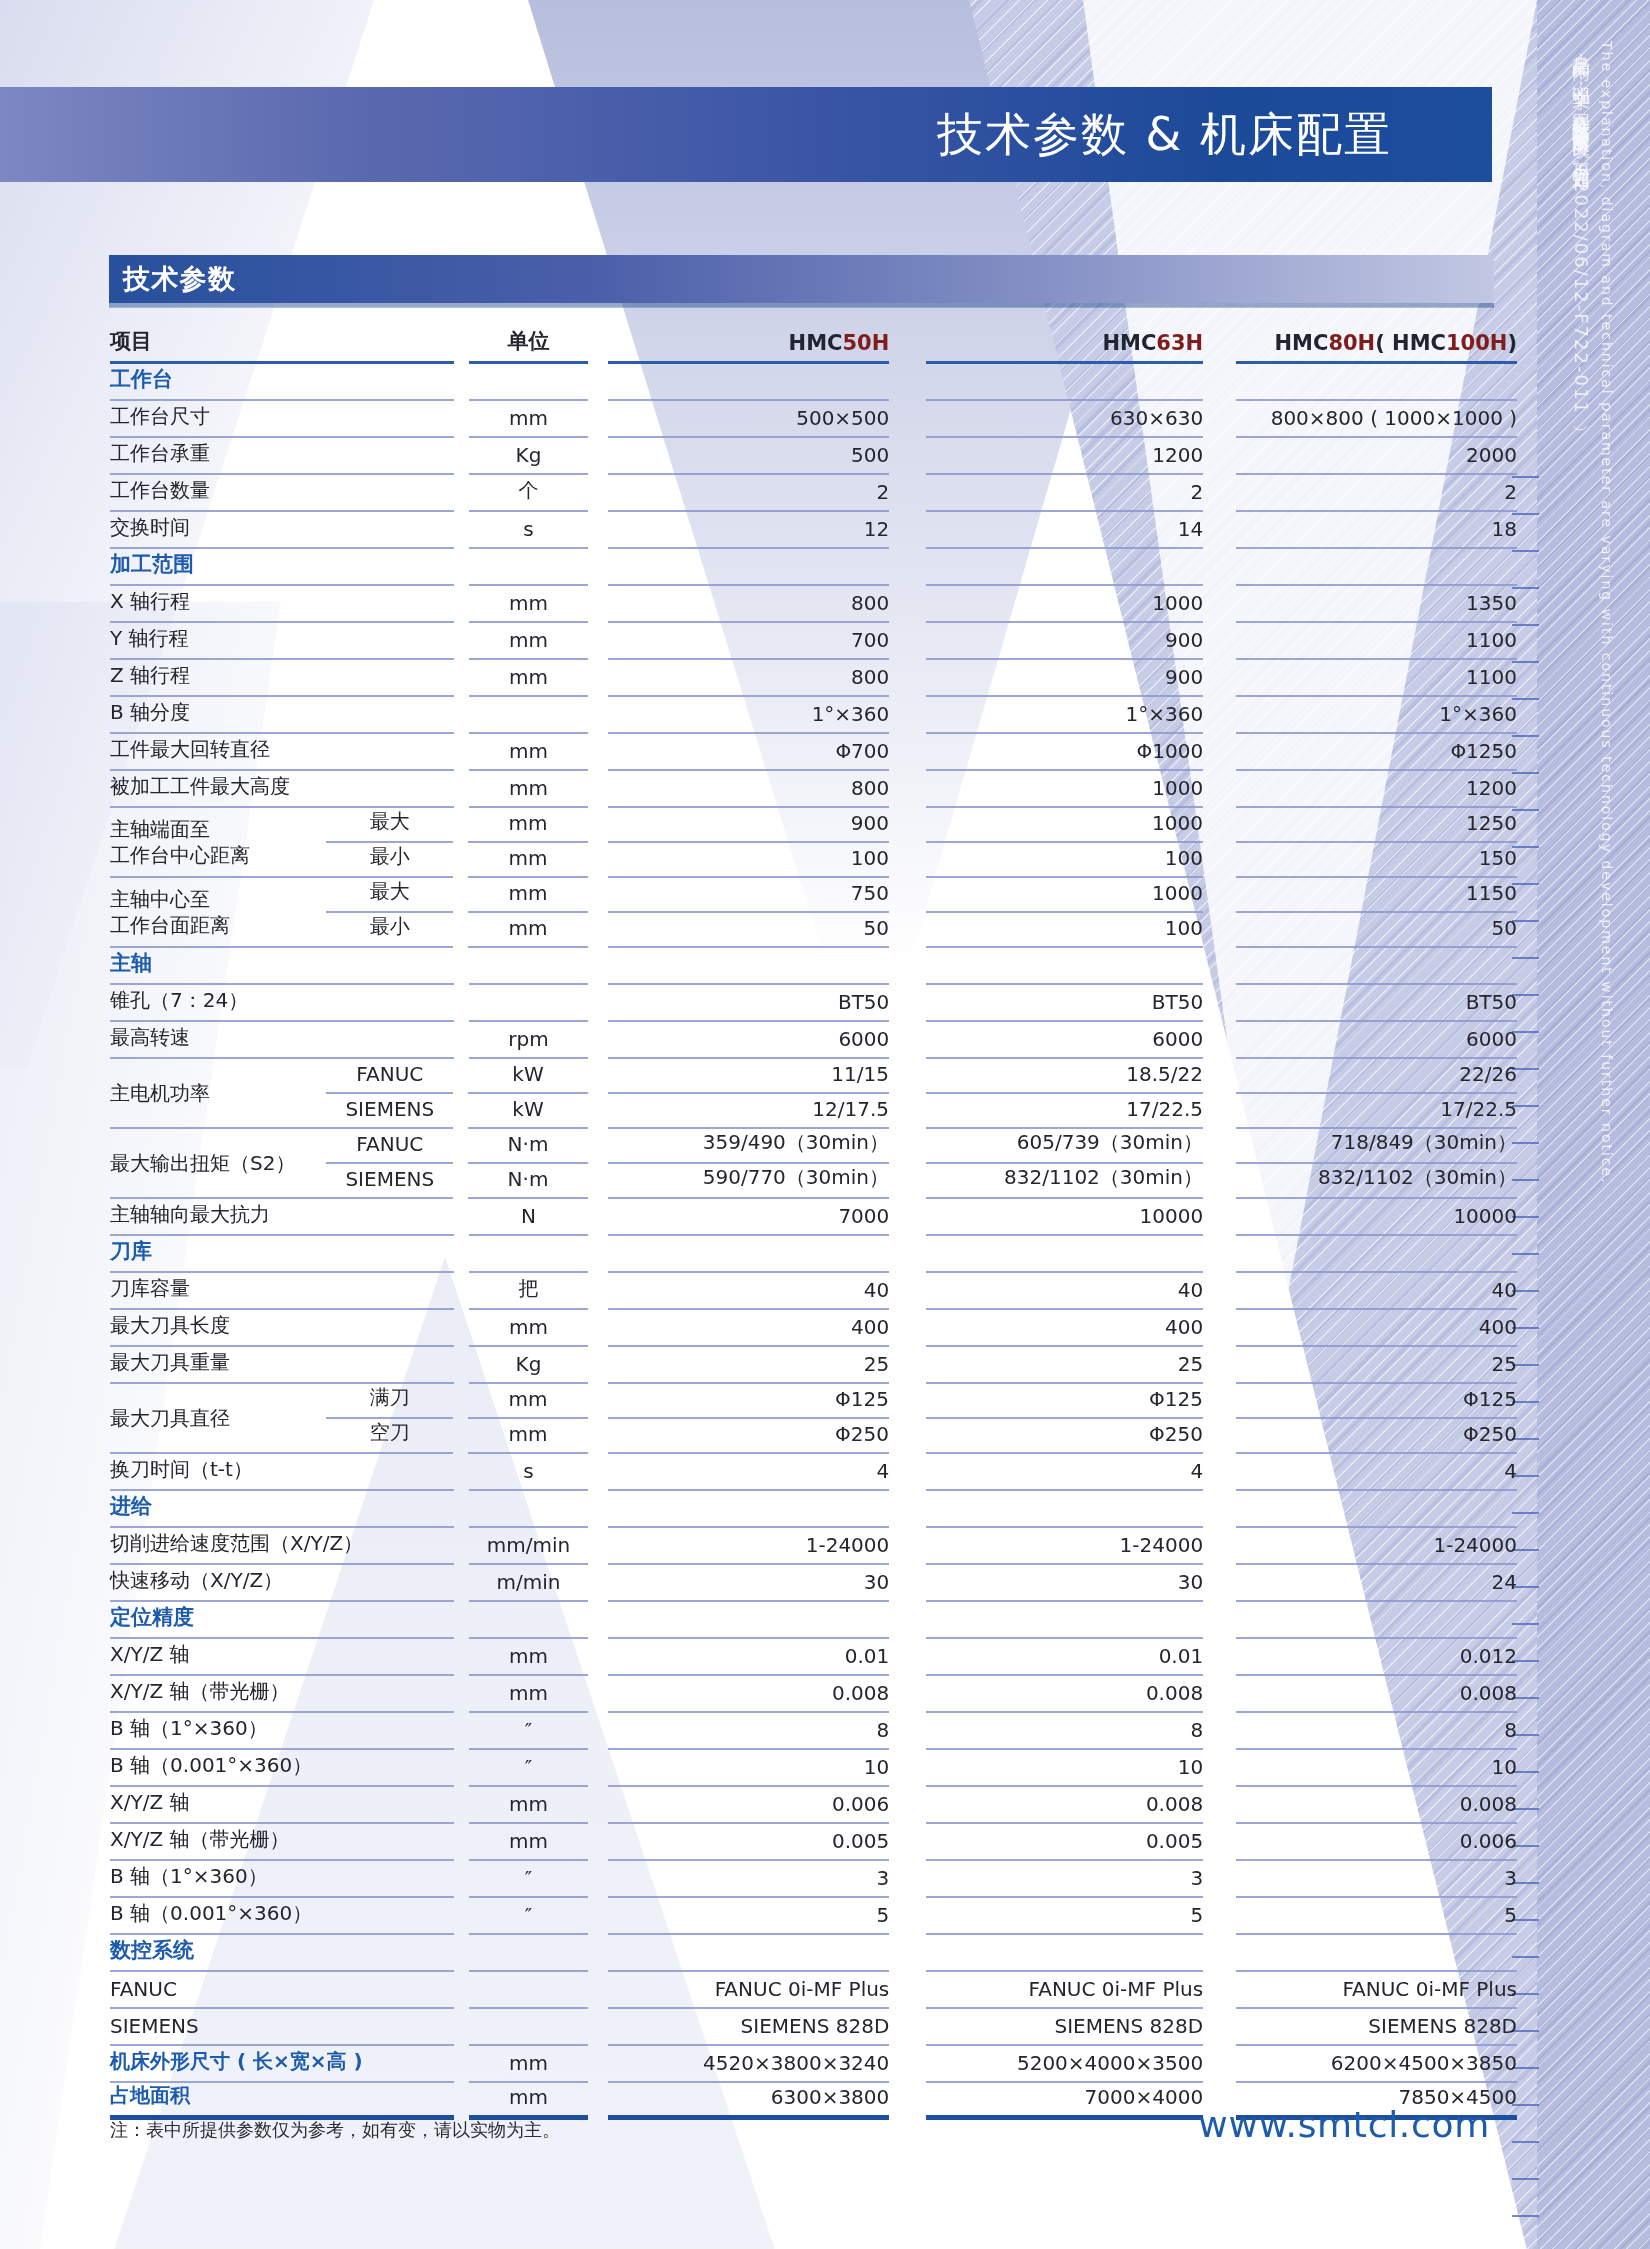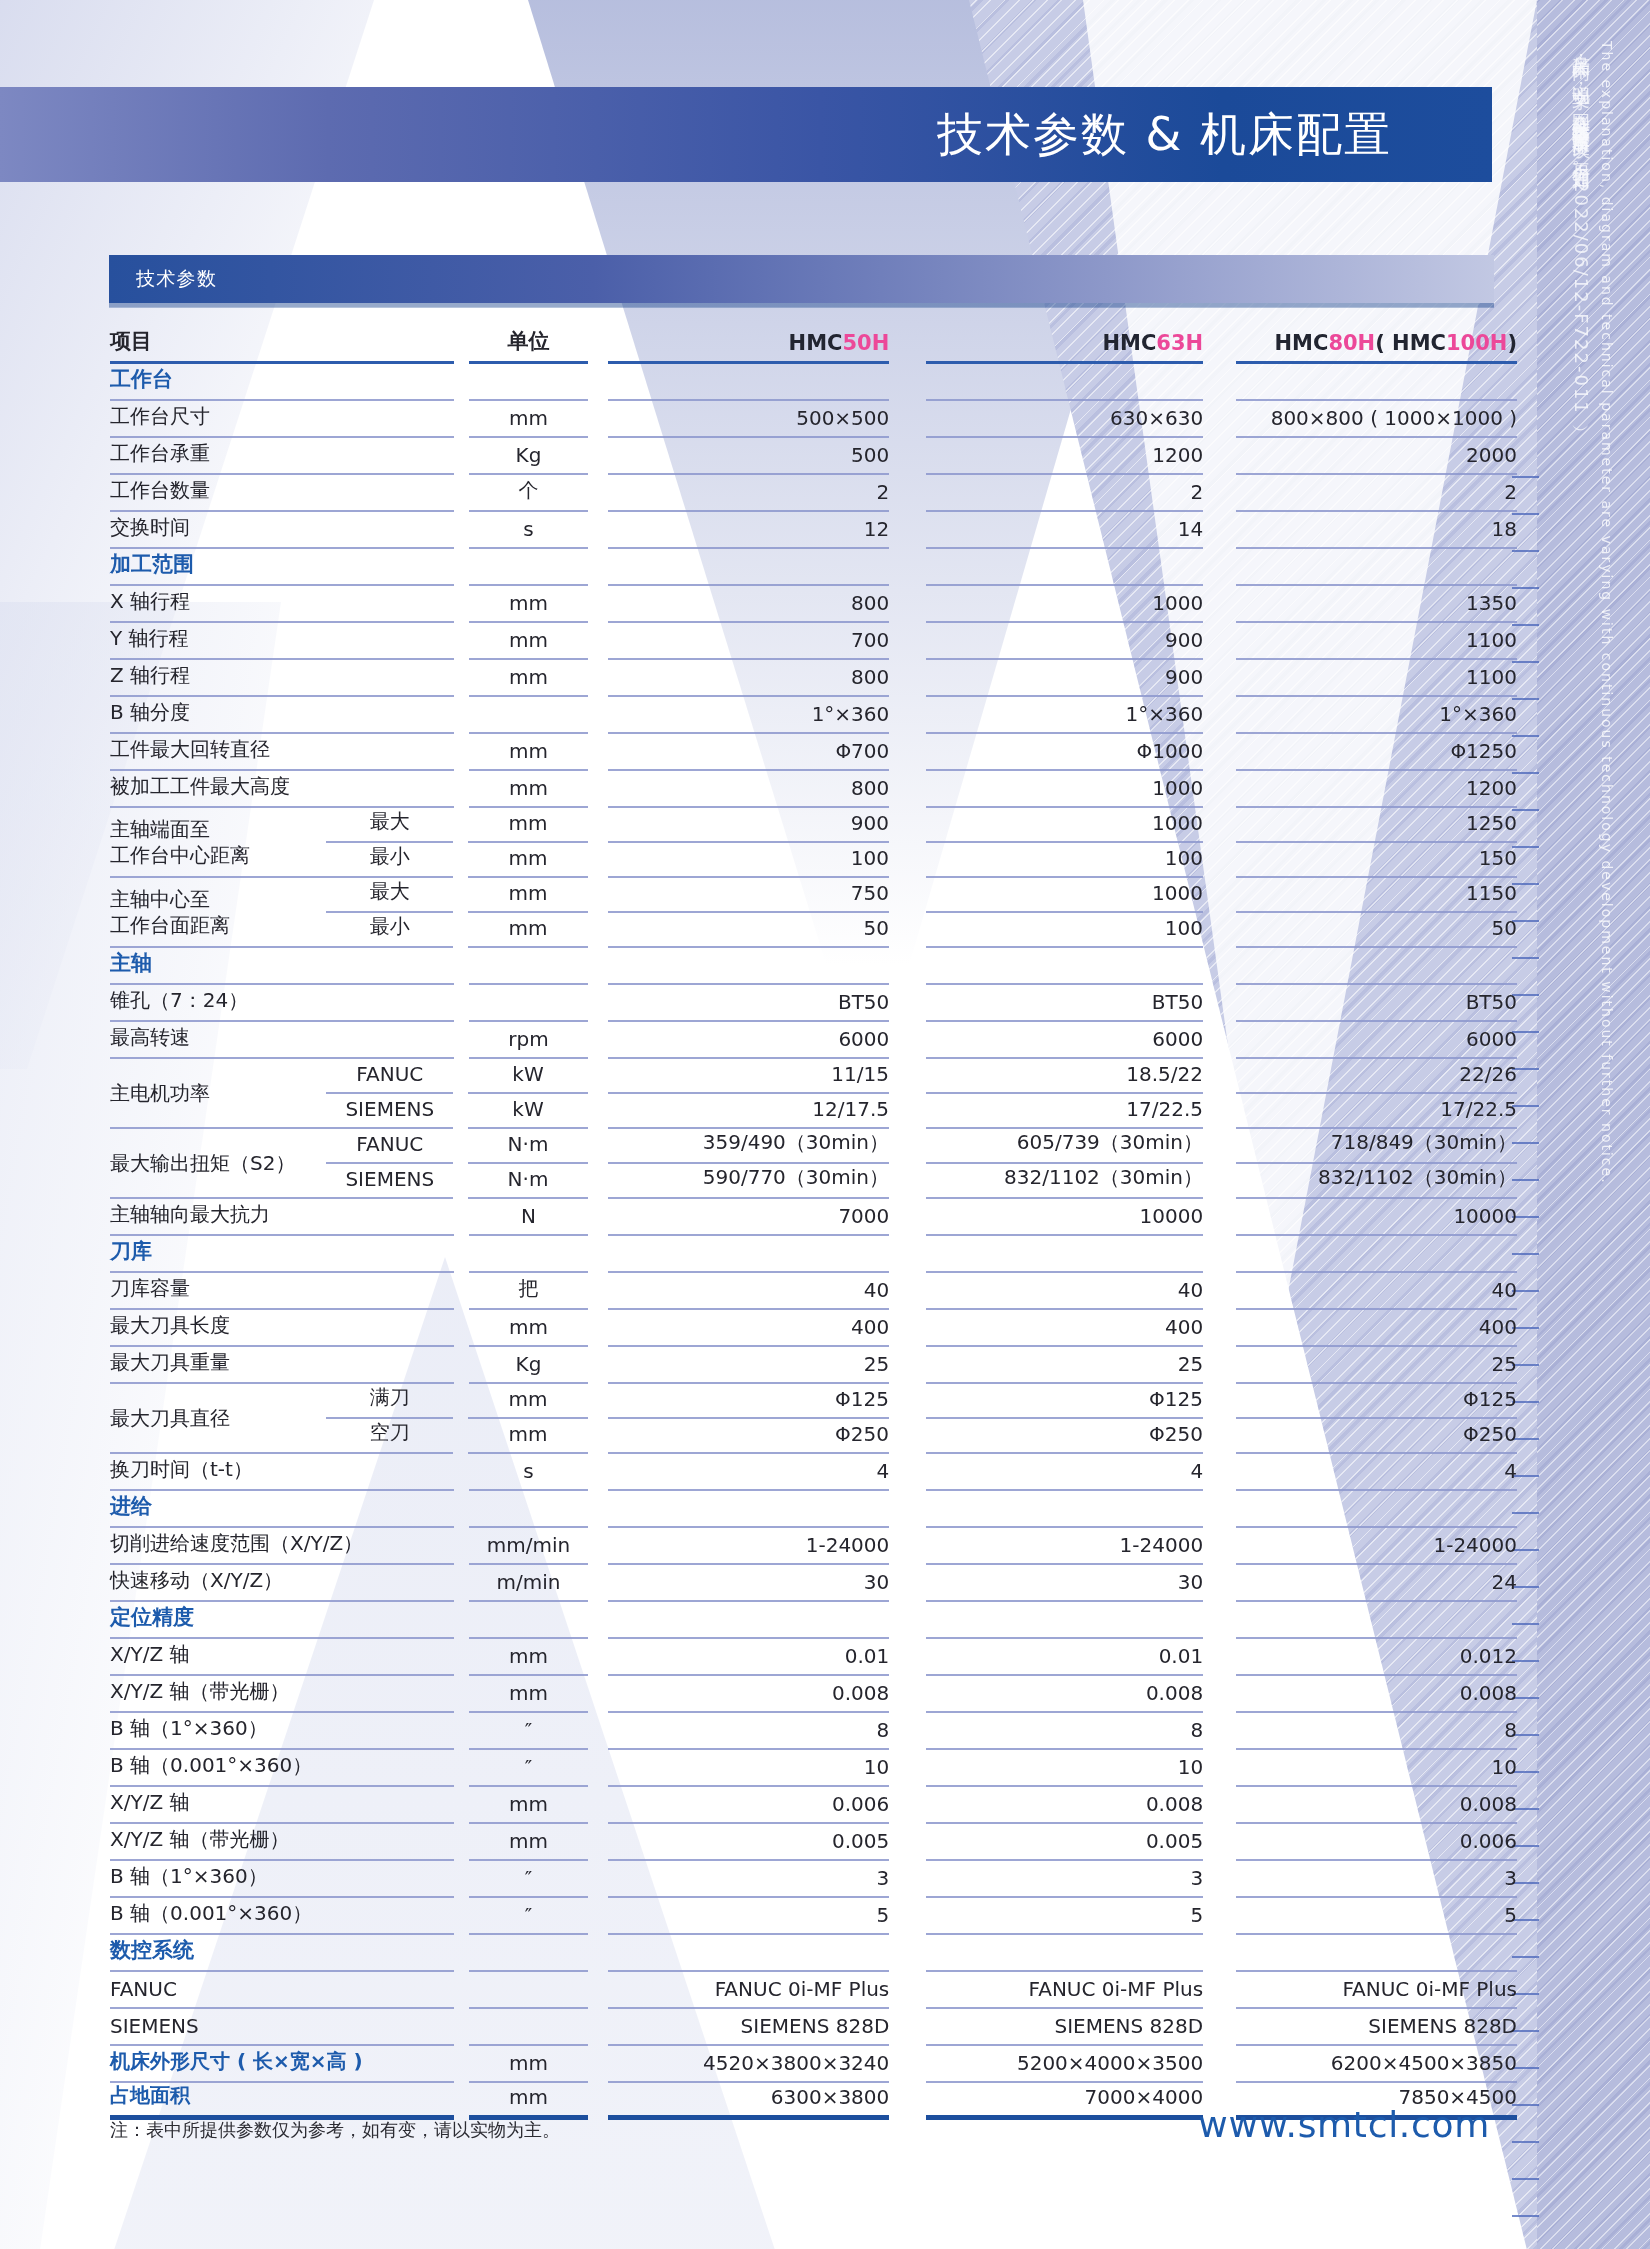--- a/index.html
+++ b/index.html
@@ -51,39 +51,39 @@
   #banner{position:absolute;left:0;top:87px;width:1492px;height:95px;
     background:linear-gradient(90deg,#7d88c2 0%,#5d6bb0 22%,#3a55a5 55%,#1b4a99 82%,#1d4d9d 100%);
     display:flex;align-items:center;justify-content:flex-end;z-index:20;}
   #banner .t{color:#fff;font-size:46px;letter-spacing:2px;padding-right:100px;font-weight:500;}
 
   
   #secbar{position:absolute;left:109px;top:255px;width:1385px;height:48px;
     background:linear-gradient(90deg,#27509d 0%,#4b5fa9 35%,#8d98c9 72%,#c2c8e3 100%);
     box-shadow:0 4.7px 0 rgba(24,66,140,.45);
     display:flex;align-items:center;z-index:20;}
-  #secbar .t{color:#fff;font-size:19px;letter-spacing:1.3px;padding-left:27px;font-weight:400;}
+  #secbar .t{color:#fff;font-size:27px;letter-spacing:1.3px;padding-left:14px;font-weight:700;}
 
   
   #spec-table{position:absolute;left:110px;top:320px;width:1407px;z-index:20;font-size:20px;}
   .tr{display:flex;height:37px;}
   .tr-h{height:44px;font-weight:bold;font-size:21px;}
   .td{box-sizing:border-box;border-bottom:2px solid rgba(140,150,204,.85);
       display:flex;align-items:flex-end;padding-bottom:6px;}
   .tr-h .td{border-bottom:3.3px solid #2d5cad;}
   .td.l{width:344px;margin-right:14.7px;}
   .td.u{width:120px;margin-right:20px;justify-content:center;}
   .td.v{justify-content:flex-end;text-align:right;}
   .td.v1{width:281px;margin-right:37px;}
   .td.v2{width:277px;margin-right:33px;}
   .td.v3{width:281px;}
   .sec-t{color:#1d5bac;font-weight:bold;font-size:21px;}
   .lbl-blue{color:#1d5bac;font-weight:bold;}
   .tr-thick .td,.tg-thick .td,.tg-thick .gl{border-bottom:5.3px solid #1d4f9e;}
-  .hmc-blue{color:#ec4899;}
+  .hmc-blue{color:#7f1d1d;}
   .hmc-dark{color:#222531;}
   
   .tg{display:flex;}
   .tg .gl{width:217px;box-sizing:border-box;border-bottom:2px solid rgba(140,150,204,.85);
       display:flex;align-items:center;line-height:1.3;}
   .tg .gr{display:flex;flex-direction:column;}
   .tg .sr{display:flex;height:35px;}
   .tg .sr .td.s{width:127px;margin-right:14.7px;justify-content:center;}
 
   

